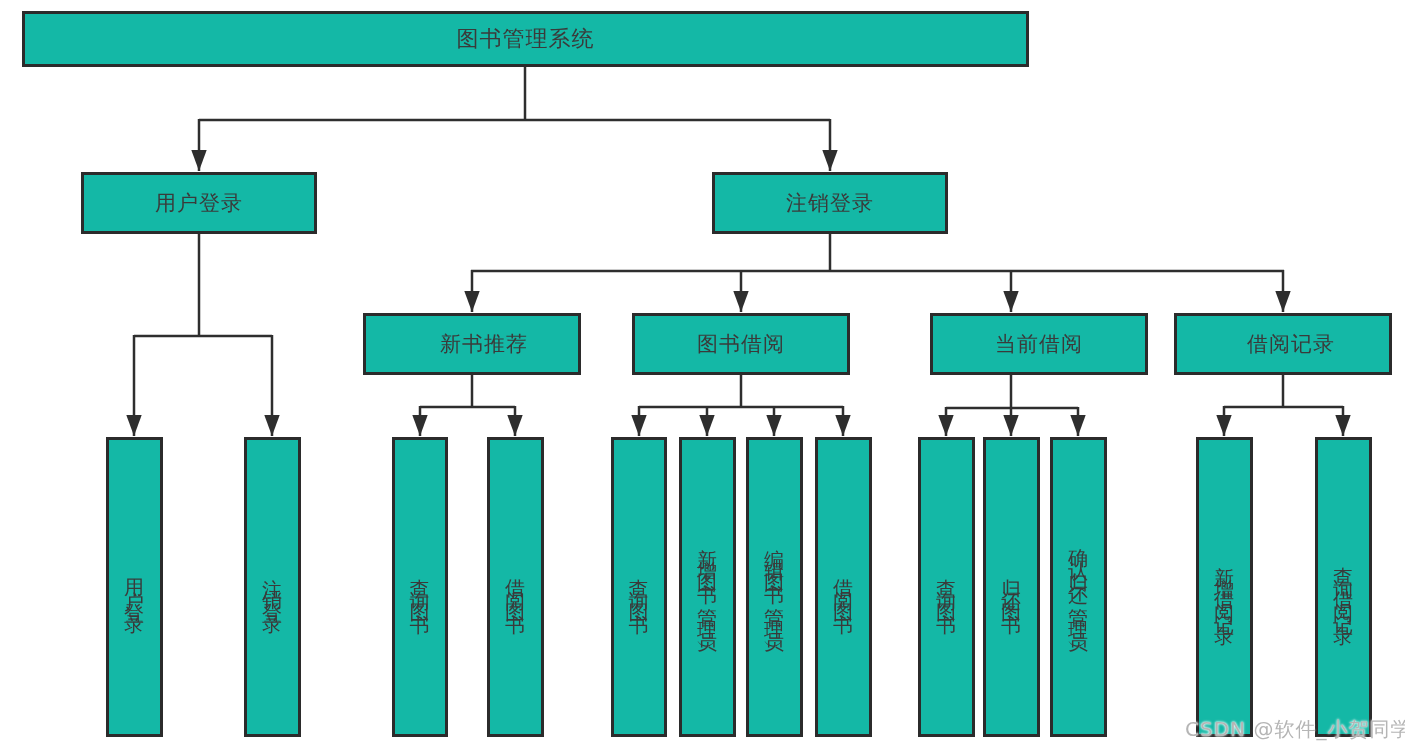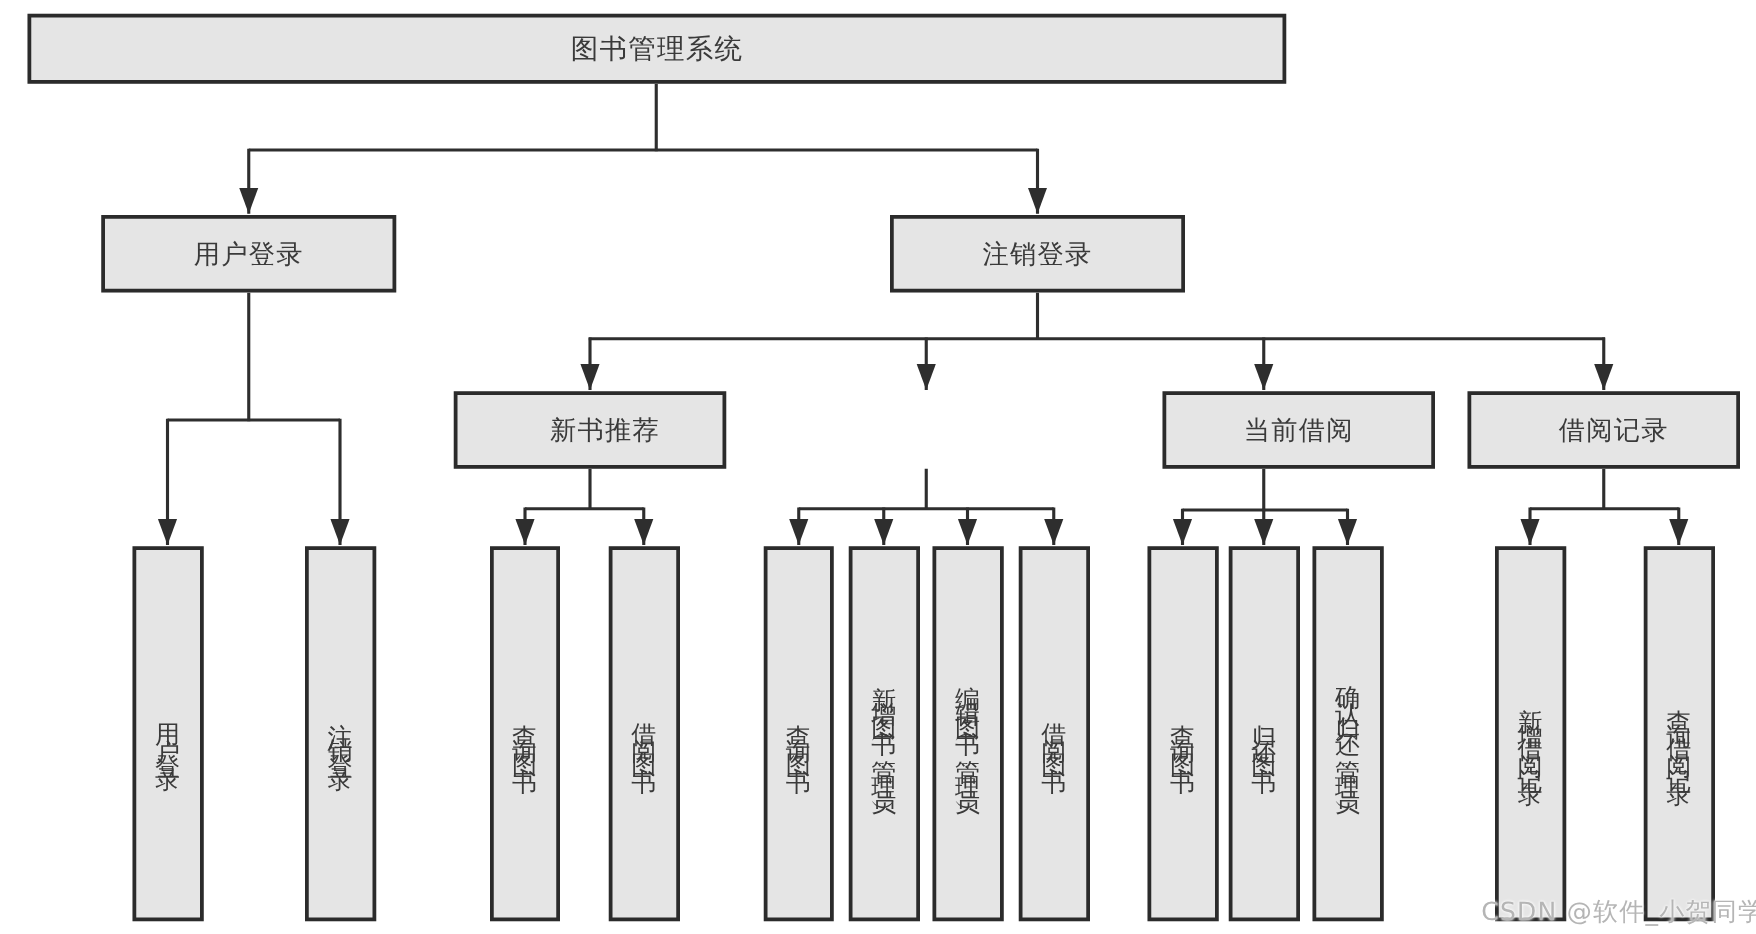--- a/index.html
+++ b/index.html
@@ -13,21 +13,21 @@
   }
   .connectors {
     position: absolute;
     left: 0; top: 0;
     width: 1405px; height: 747px;
     pointer-events: none;
   }
   .box {
     position: absolute;
     box-sizing: border-box;
-    background: #e5e5e5;
+    background: #14b8a6;
     border: 3px solid #2b2b2b;
     color: #3a3a3a;
     display: flex;
     align-items: center;
     justify-content: center;
     text-align: right;
   }
   .hbox { font-size: 21px; letter-spacing: 1px; }
   .root-box { left: 22px; top: 11px; width: 1007px; height: 56px; font-size: 22px; }
   .lvl2 { top: 172px; width: 236px; height: 62px; }
@@ -115,20 +115,23 @@
   <div class="box hbox lvl2" style="left:81px;">
     <span>用户登录</span>
   </div>
   <div class="box hbox lvl2" style="left:712px;">
     <span>注销登录</span>
   </div>
 
   <div class="box hbox lvl3" style="left:363px;padding-left:24px;">
     <span>新书推荐</span>
   </div>
+  <div class="box hbox lvl3" style="left:632px;">
+    <span>图书借阅</span>
+  </div>
   <div class="box hbox lvl3" style="left:902px;margin-left:28px;">
     <span>当前借阅</span>
   </div>
   <div class="box hbox lvl3" style="left:1174px;padding-left:16px;">
     <span>借阅记录</span>
   </div>
 
   <div class="box leaf" style="left:106px;">
     <span class="vtext">用户登录</span>
   </div>

